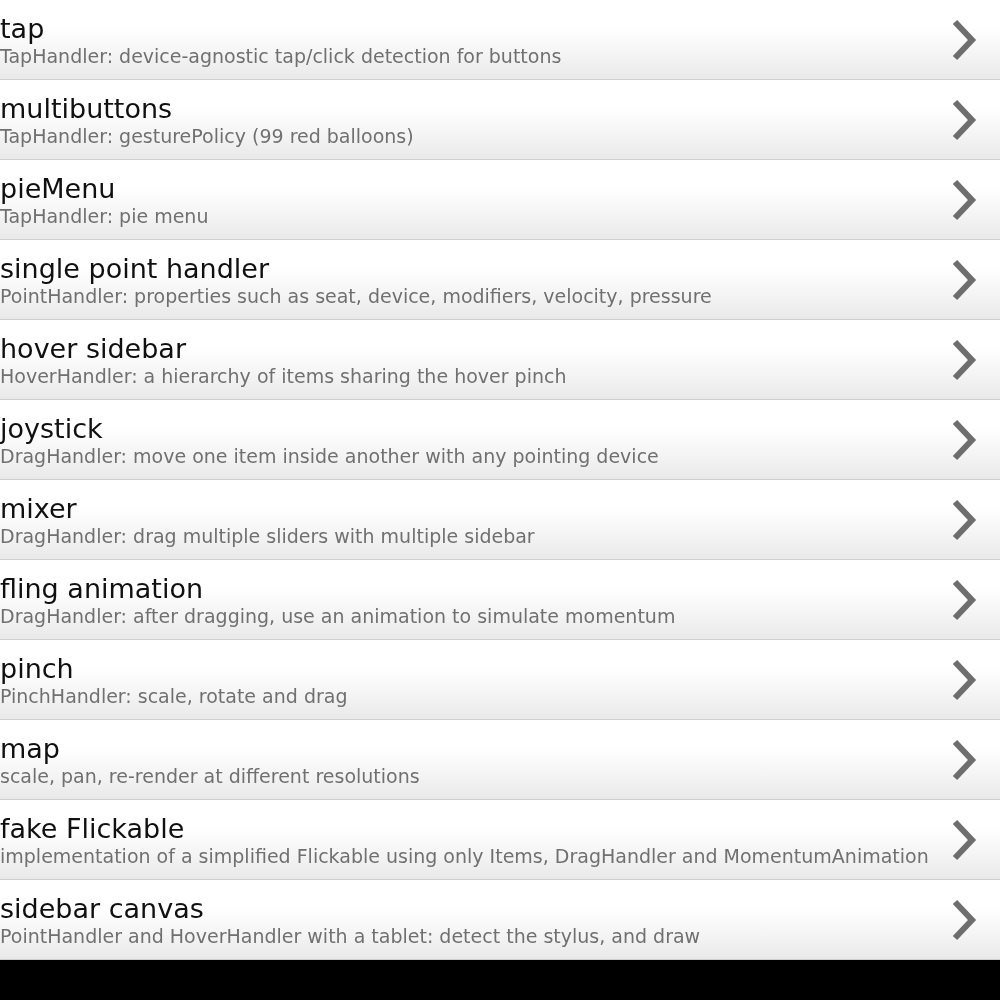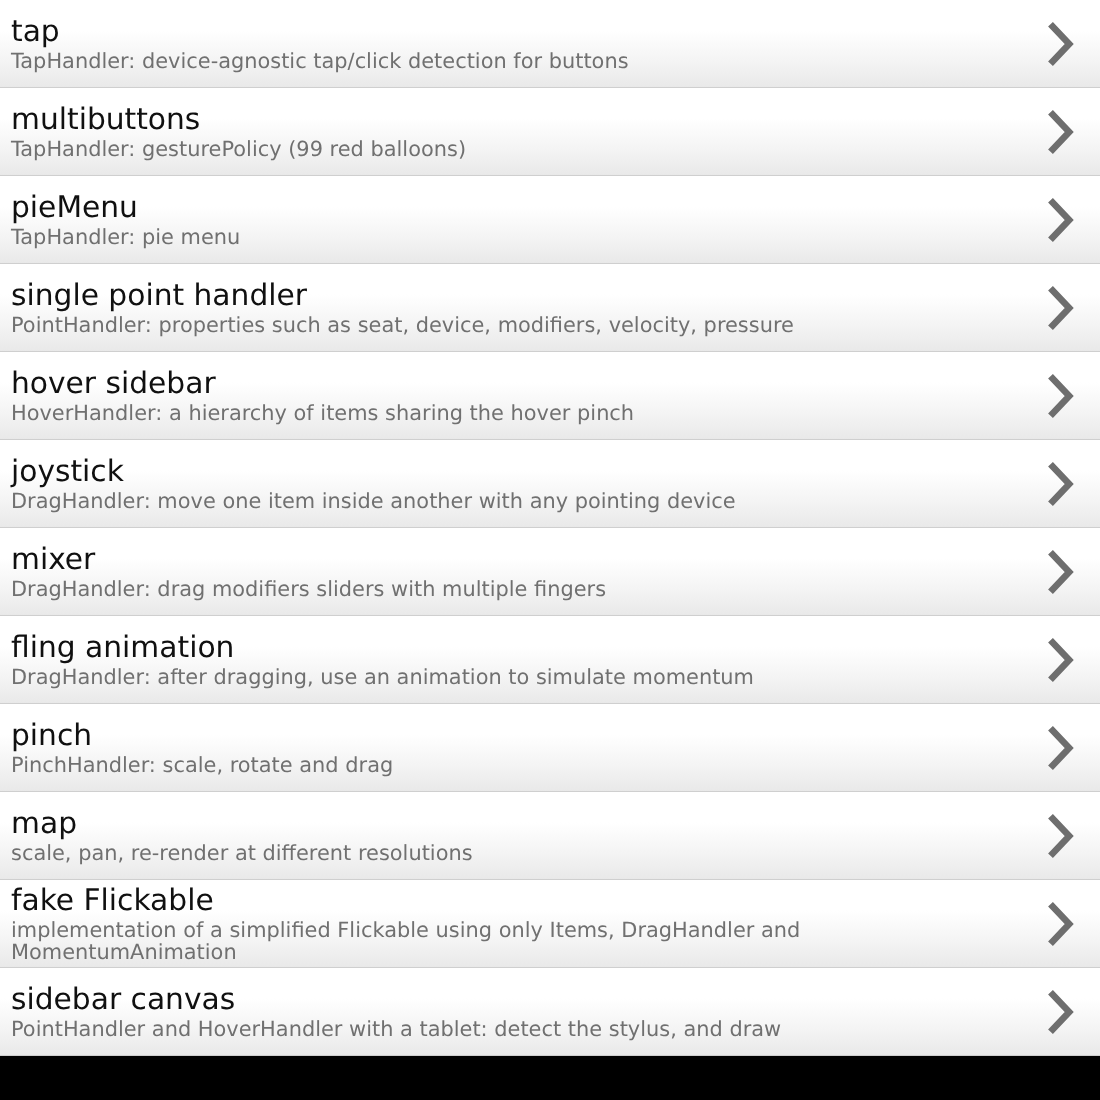--- a/index.html
+++ b/index.html
@@ -23,21 +23,20 @@
   .row {
     position: relative;
     height: 80px;
     min-height: 80px;
     box-sizing: border-box;
     border-bottom: 1px solid #cfcfcf;
     background: linear-gradient(to bottom, #ffffff 0%, #ffffff 35%, #f4f4f4 70%, #e9e9e9 100%);
     display: flex;
     flex-direction: column;
     justify-content: center;
-    padding-left: 10px;
     padding-right: 70px;
   }
 
   .row .title {
     font-size: 27px;
     line-height: 32px;
     color: #101010;
     font-weight: 400;
     letter-spacing: 0px;
   }
@@ -124,21 +123,21 @@
       <div class="title">joystick</div>
       <div class="subtitle">DragHandler: move one item inside another with any pointing device</div>
       <div class="chevron">
         <svg width="26" height="42" viewBox="0 0 26 42" xmlns="http://www.w3.org/2000/svg">
           <path d="M4 3 L21 21 L4 39" fill="none" stroke="#6e6e6e" stroke-width="6" stroke-linecap="butt" stroke-linejoin="miter"></path>
         </svg>
       </div>
     </div>
     <div class="row">
       <div class="title">mixer</div>
-      <div class="subtitle">DragHandler: drag modifiers sliders with multiple fingers</div>
+      <div class="subtitle">DragHandler: drag multiple sliders with multiple sidebar</div>
       <div class="chevron">
         <svg width="26" height="42" viewBox="0 0 26 42" xmlns="http://www.w3.org/2000/svg">
           <path d="M4 3 L21 21 L4 39" fill="none" stroke="#6e6e6e" stroke-width="6" stroke-linecap="butt" stroke-linejoin="miter"></path>
         </svg>
       </div>
     </div>
     <div class="row">
       <div class="title">fling animation</div>
       <div class="subtitle">DragHandler: after dragging, use an animation to simulate momentum</div>
       <div class="chevron">

